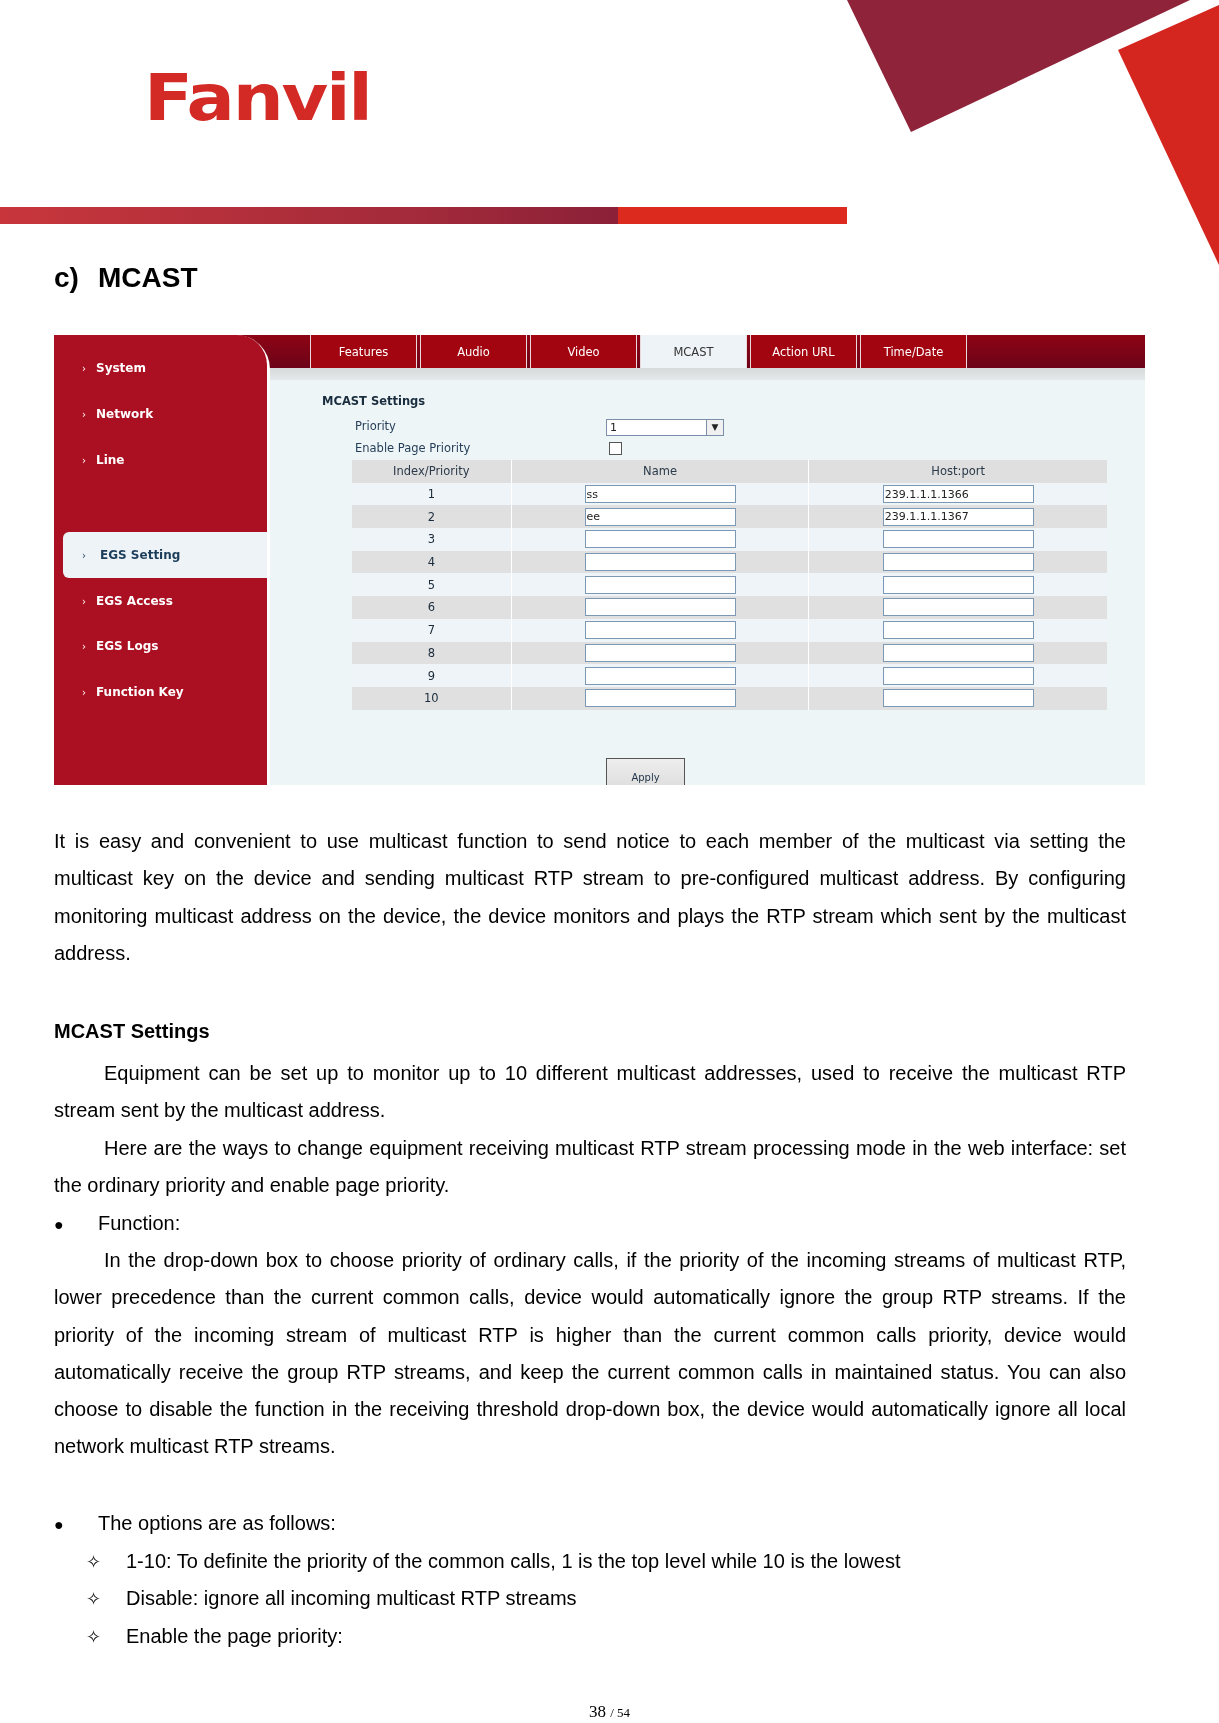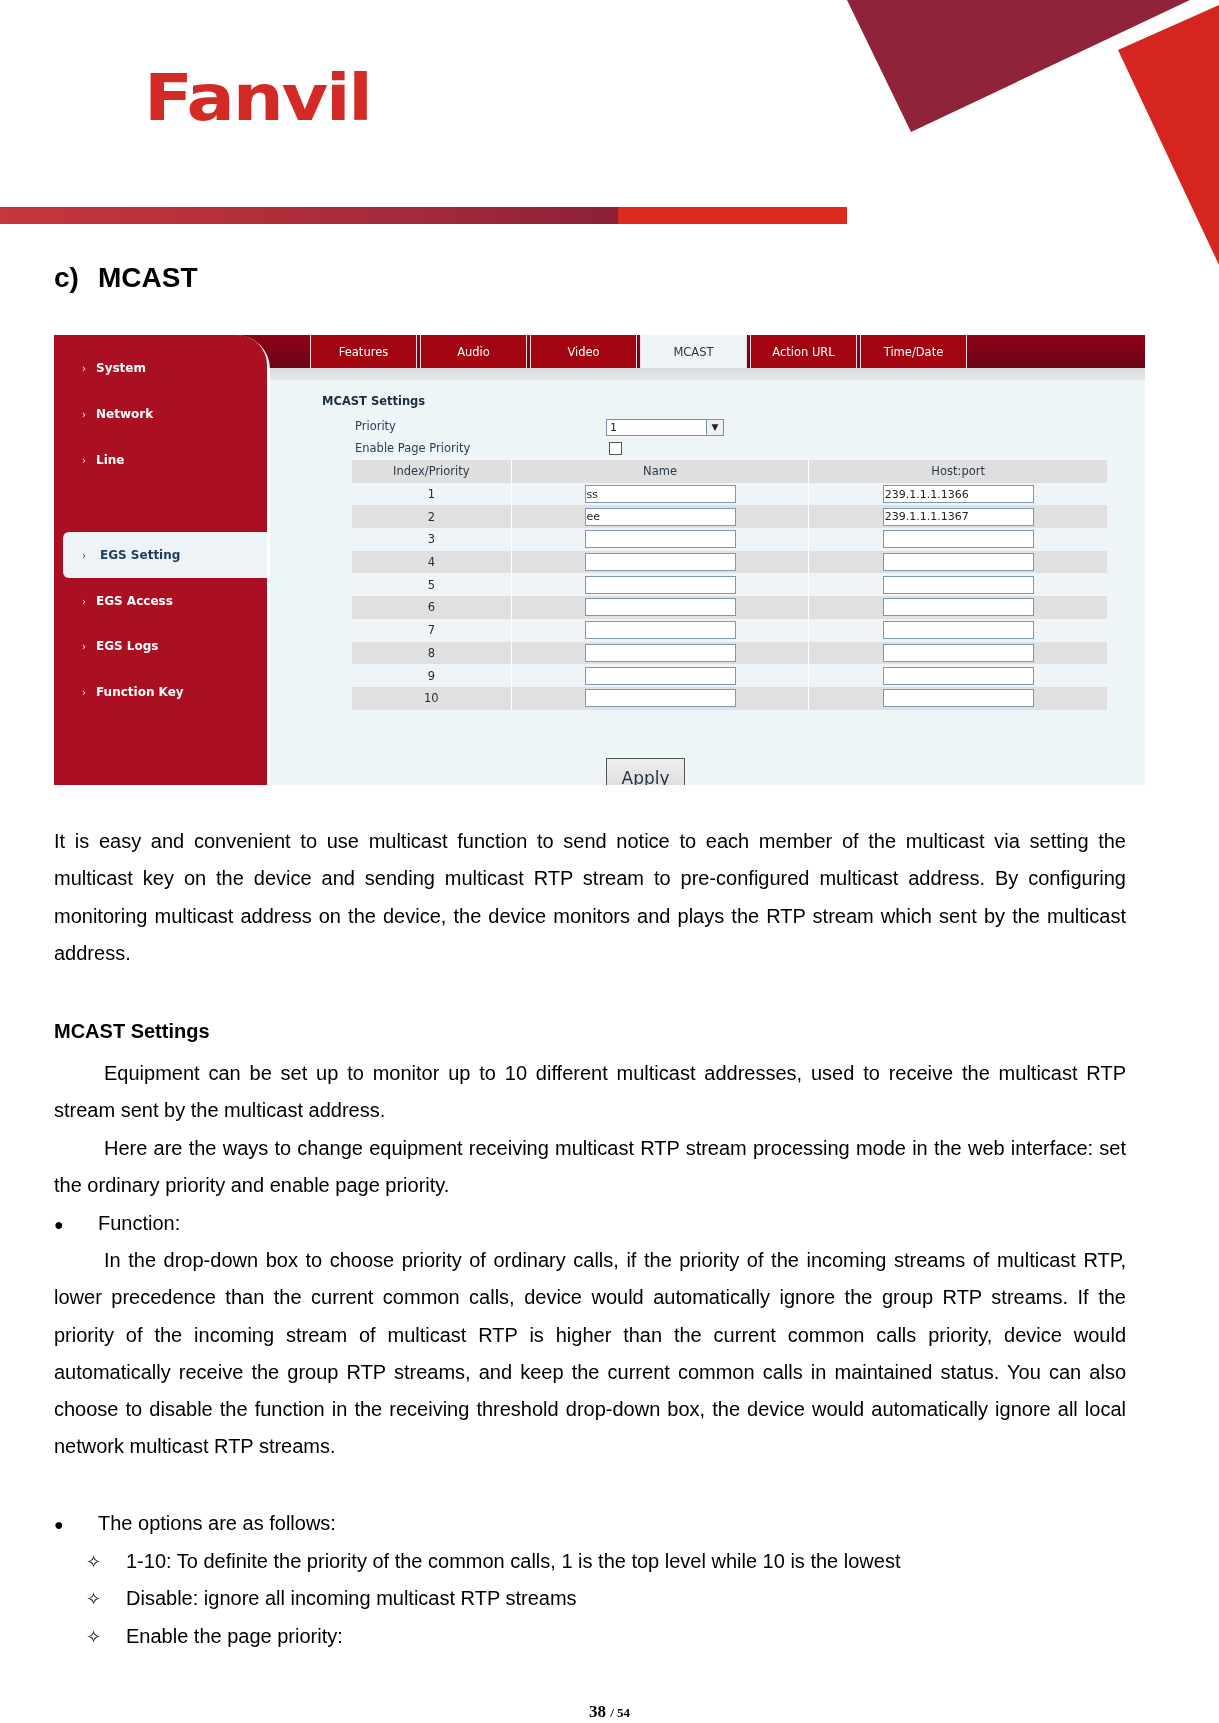--- a/index.html
+++ b/index.html
@@ -57,33 +57,33 @@
   .table .c1 { width: 162px; }
   .table .c2 { width: 302px; }
   .table .c3 { width: 302px; border-right: none; }
   .table .head { background: #dfdfdf; color: #2a3a4a; }
   .table .odd { background: #eef4f7; color: #1b2b3a; }
   .table .even { background: #e0e0e0; color: #1b2b3a; }
   .table input { width: 151px; height: 18px; border: 1px solid #7b98b4; background: #fff; font-size: 11px;
                  font-family: "DejaVu Sans", sans-serif; padding-left: 1px; color: #222; }
 
   .apply { position: absolute; left: 552px; top: 423px; width: 79px; height: 39px; background: linear-gradient(#eeeeee, #d9d9d9);
-           border: 1px solid #555; font-size: 17px; color: #1e3347; cursor: pointer; font-family: "DejaVu Sans", sans-serif; }
+           border: 1px solid #555; font-size: 10px; color: #1e3347; cursor: pointer; font-family: "DejaVu Sans", sans-serif; }
 
   
   .body-text { position: absolute; left: 54px; width: 1072px; font-family: "Liberation Sans", sans-serif; font-size: 20px;
                line-height: 37.3px; text-align: justify; color: #000; }
   .para-indent { text-indent: 50px; }
   .bold-head { position: absolute; left: 54px; font-family: "Liberation Sans", sans-serif; font-size: 20px; font-weight: bold; }
   .bullet { position: absolute; left: 54px; font-family: "Liberation Sans", sans-serif; font-size: 20px; }
   .bullet .dot { display: inline-block; width: 44px; font-size: 16px; }
   .sub-bullet { position: absolute; left: 86px; font-family: "Liberation Sans", sans-serif; font-size: 20px; }
   .sub-bullet .dia { display: inline-block; width: 40px; font-size: 18px; }
   .page-num { position: absolute; left: 0; width: 1219px; top: 1702px; text-align: center; font-family: "Liberation Serif", serif;
-              font-size: 17px; font-weight: bold; }
+              font-size: 17px; font-weight: normal; }
   .page-num .total { font-size: 13px; }
 </style>
 </head>
 <body>
 
 <div class="deco">
   <svg width="1219" height="280" style="position:absolute;left:0;top:0">
     <polygon points="847,0 1190,0 911,132" fill="#8e2339"></polygon>
     <polygon points="1118,50 1219,5 1219,265" fill="#d4261f"></polygon>
   </svg>

